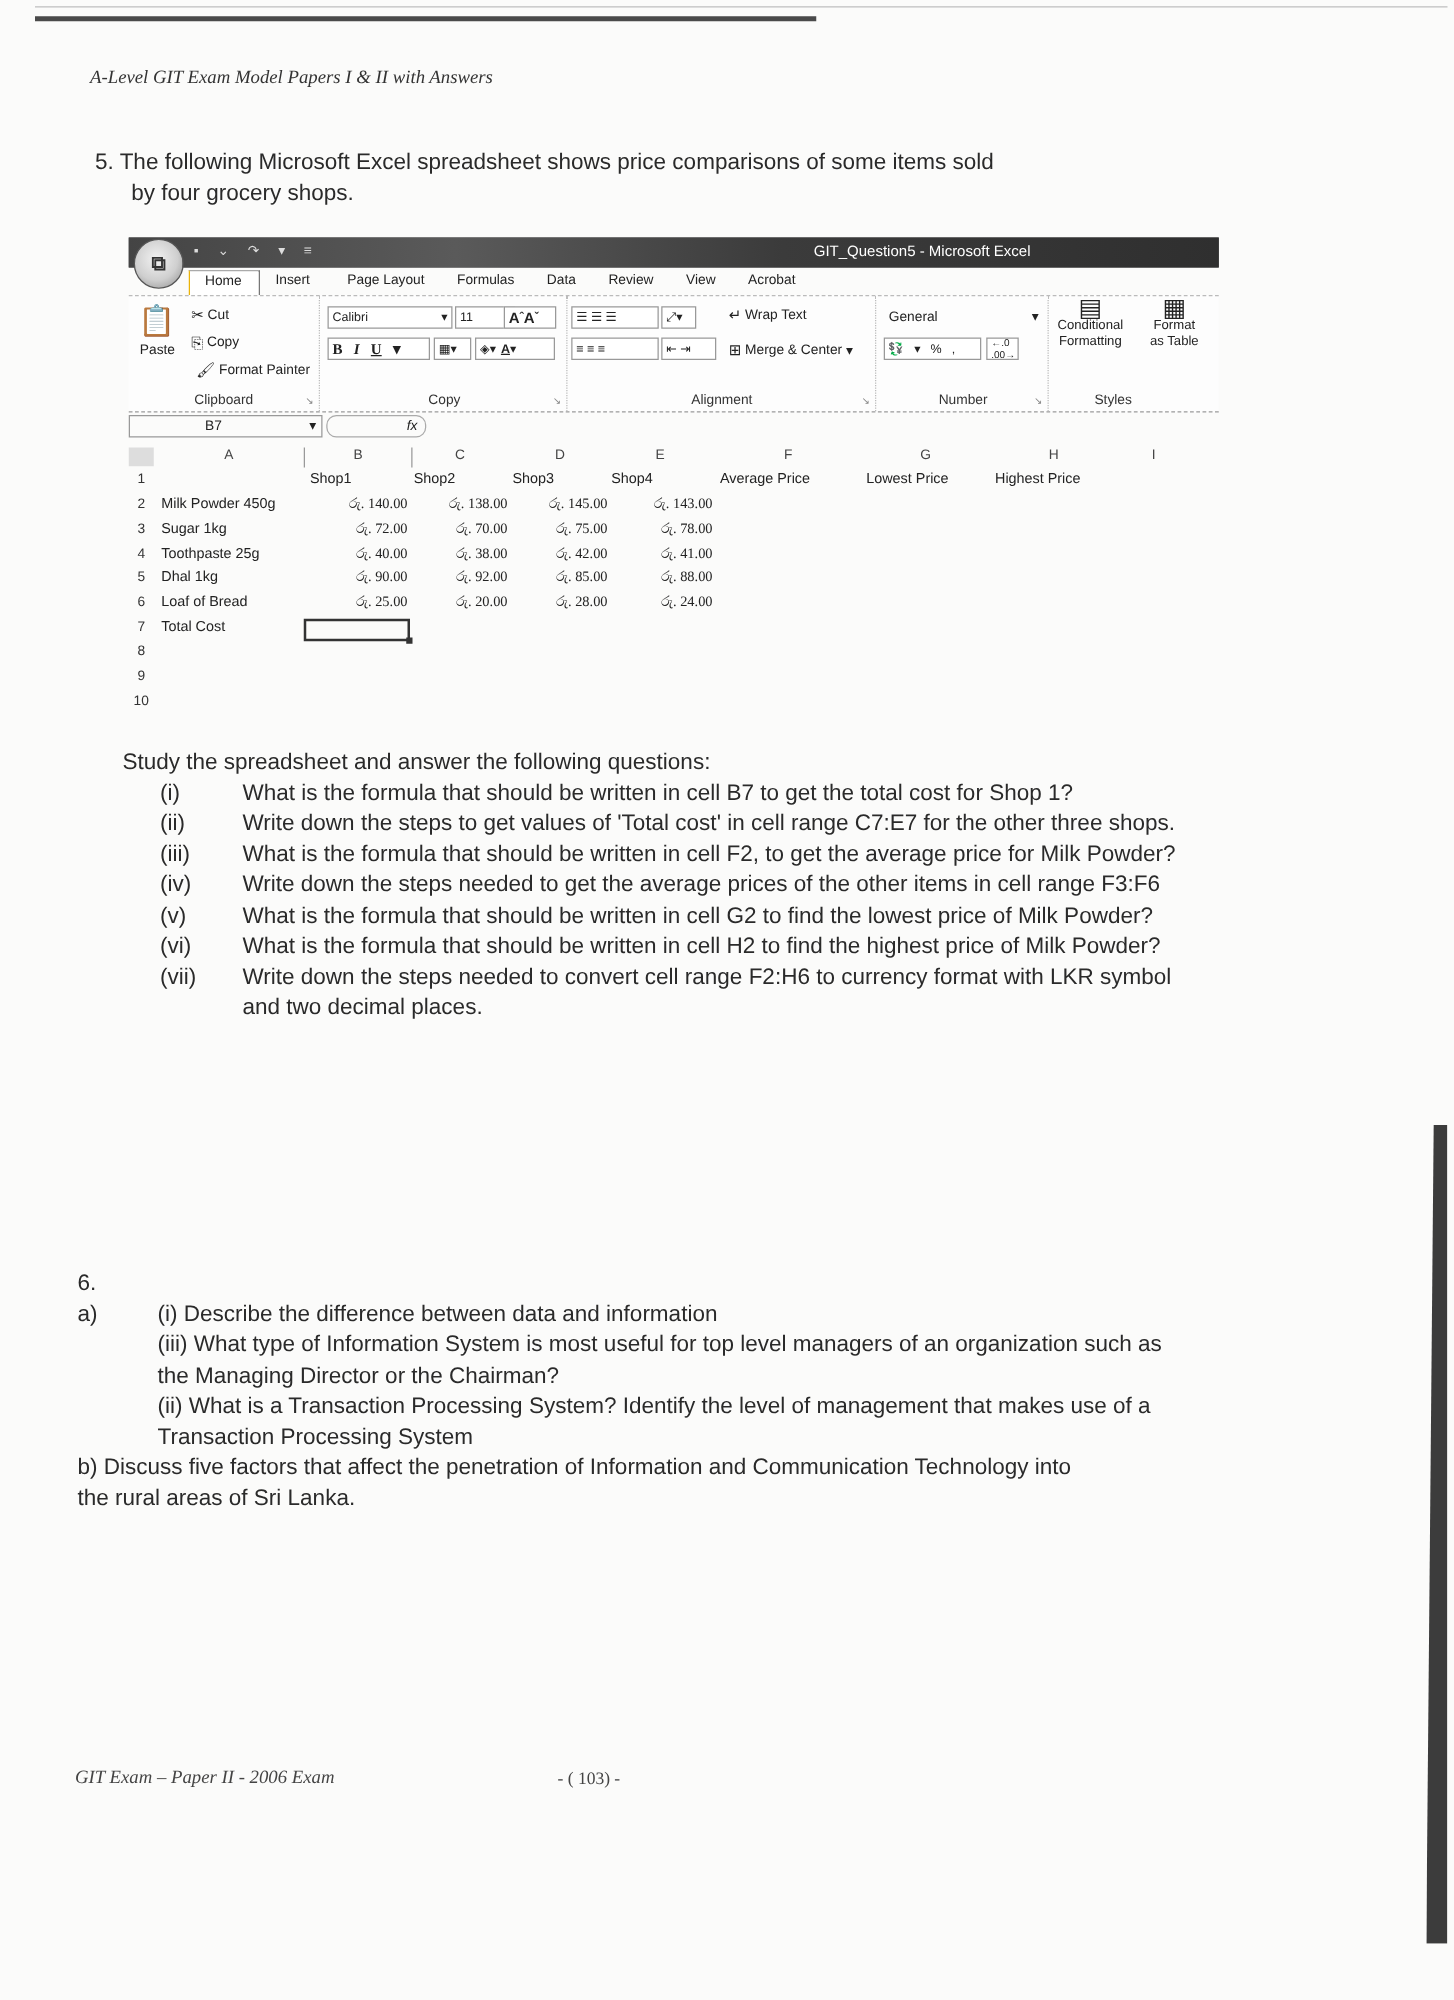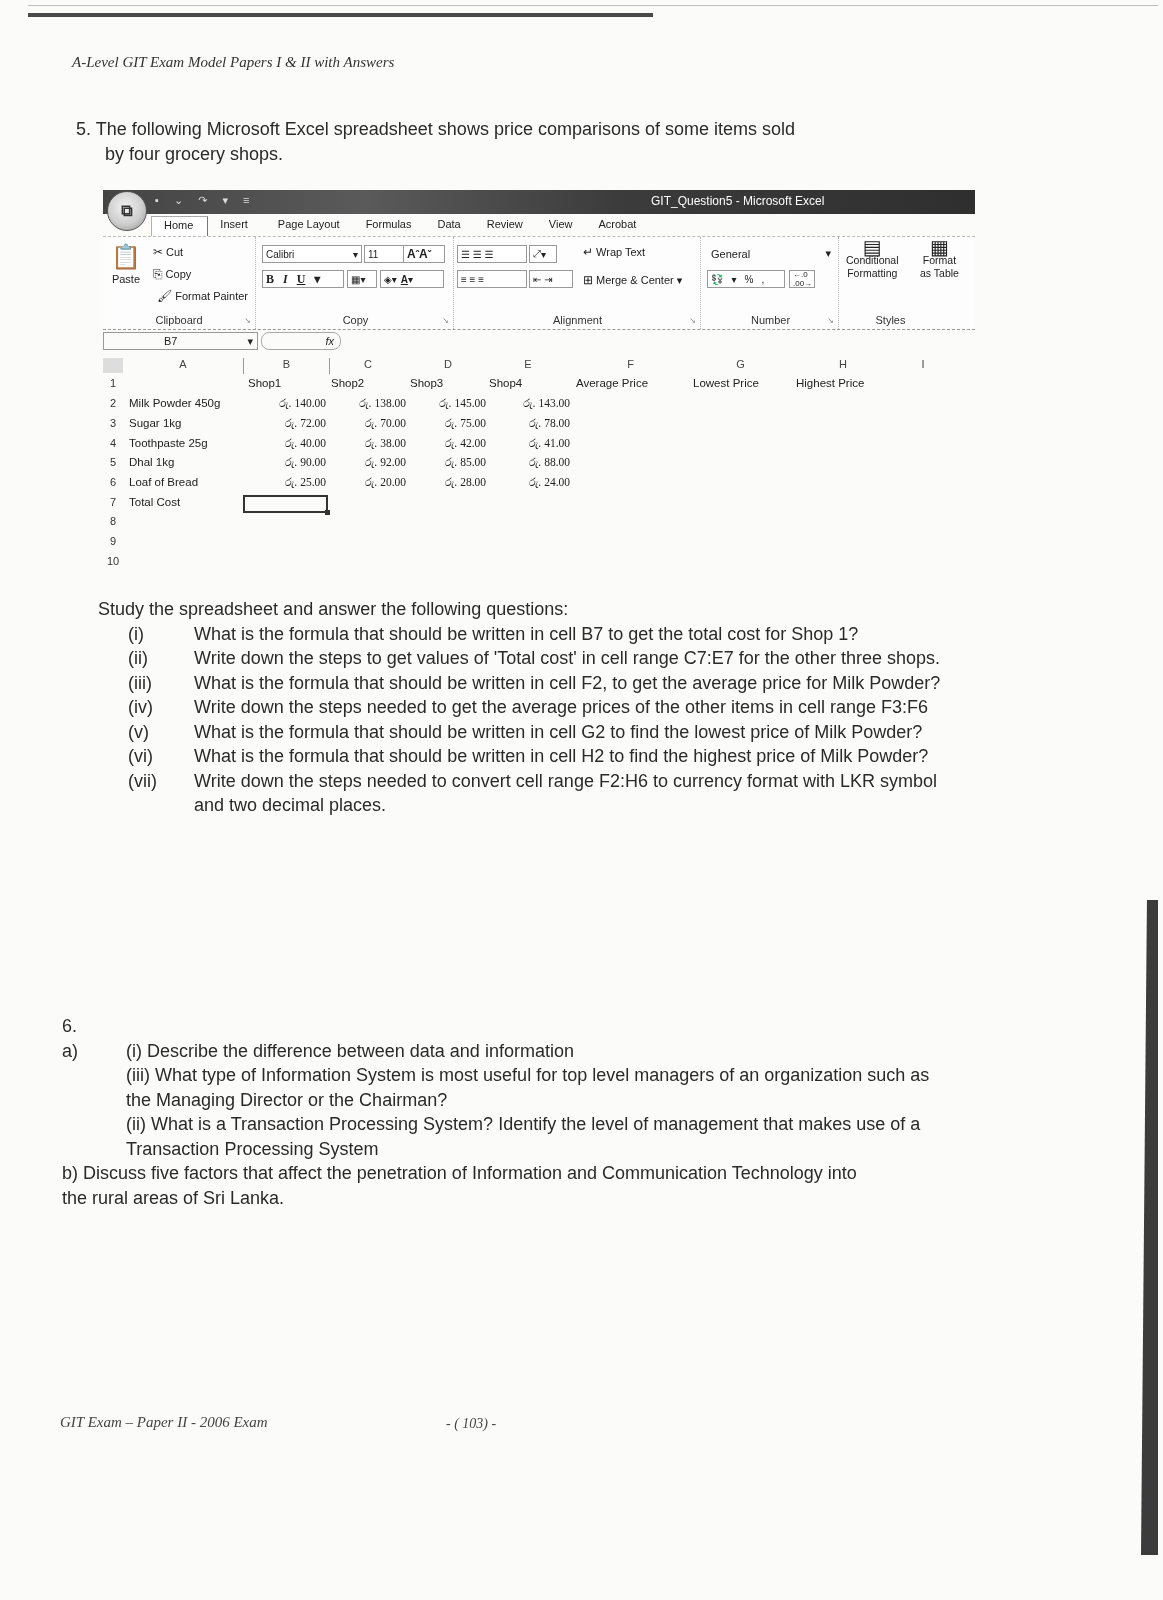--- a/index.html
+++ b/index.html
@@ -49,21 +49,21 @@
   .num { font-family:"Liberation Serif", serif; font-size:11.5px; text-align:right; }
   .sel { position:absolute; left:140px; top:137px; width:85px; height:18px; border:2px solid #333; box-sizing:border-box; }
   .sel::after { content:""; position:absolute; right:-4px; bottom:-4px; width:5px; height:5px; background:#333; }
 
   .qs { left:98px; top:597px; width:860px; font-family:"Liberation Sans", sans-serif; color:#2a2a2a; font-size:18px; line-height:24.5px; }
   .qrow { display:flex; }
   .qnum { width:96px; padding-left:30px; box-sizing:border-box; }
   .qtext { flex:1; }
   .q6 { left:62px; top:1014px; width:880px; font-family:"Liberation Sans", sans-serif; color:#2a2a2a; font-size:18px; line-height:24.5px; }
   .footer-left { left:60px; top:1414px; font-family:"Liberation Serif", serif; font-style:italic; font-size:15px; color:#444; }
-  .footer-right { left:446px; top:1416px; font-family:"Liberation Serif", serif; font-style:italic; font-size:14px; color:#444; }
+  .footer-right { left:446px; top:1416px; font-family:"Liberation Serif", serif; font-size:14px; color:#444; }
 </style>
 </head>
 <body>
 
 <div class="abs scan-top2"></div>
 <div class="abs scan-top"></div>
 <div class="abs right-bar"></div>
 
 <div class="abs header-note">A-Level GIT Exam Model Papers I &amp; II with Answers</div>
 

